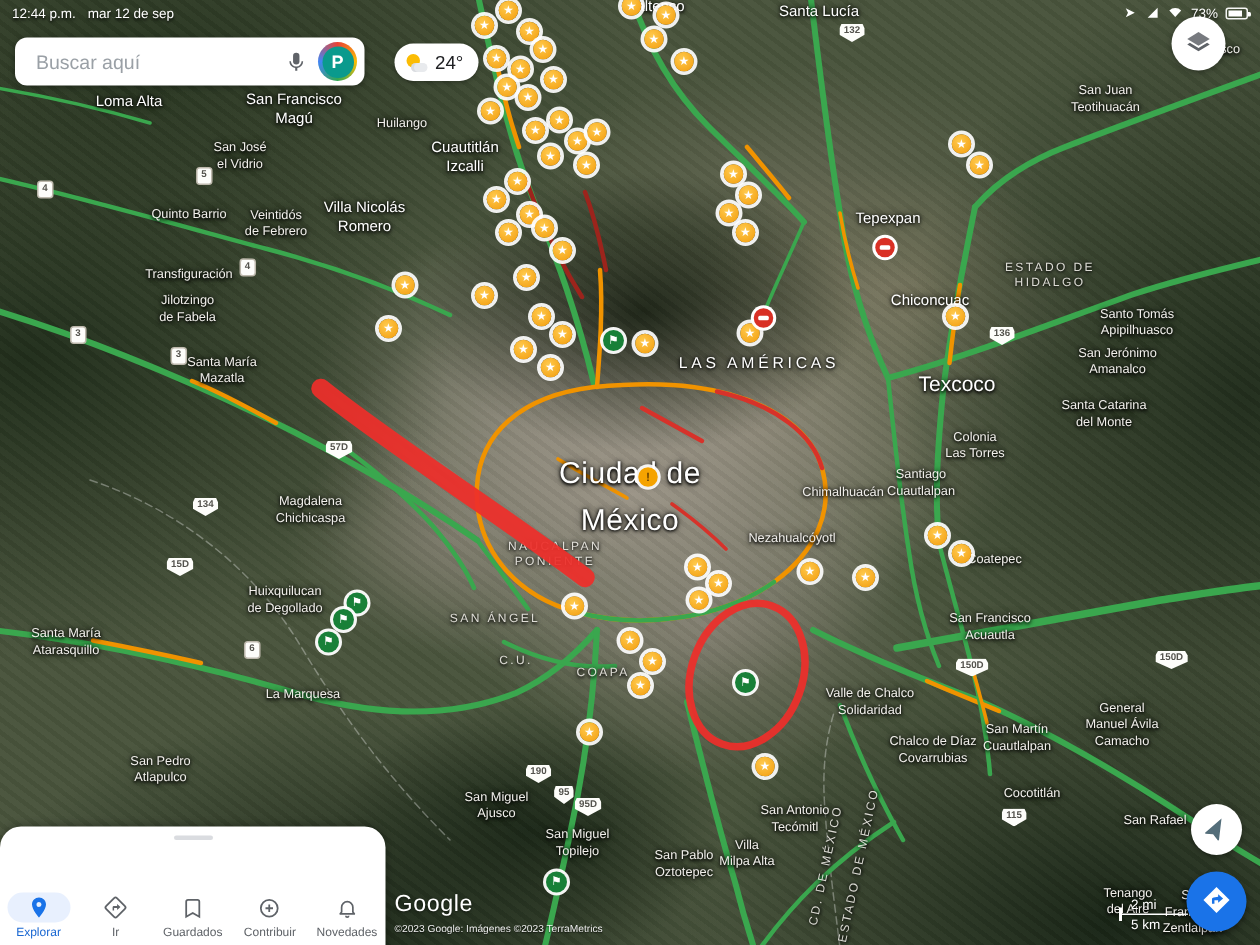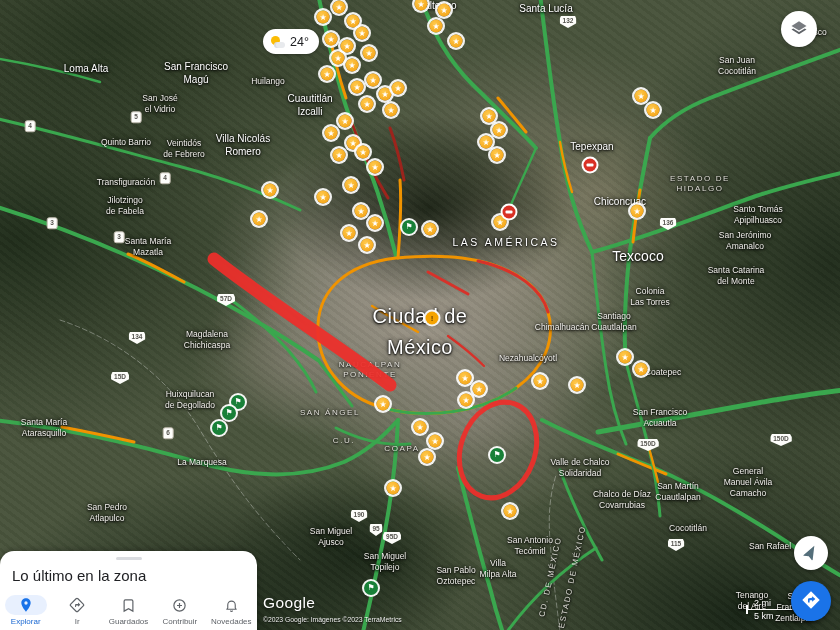--- a/index.html
+++ b/index.html
@@ -238,21 +238,21 @@
 Tecómitl</div>
       <div class="maplabel townS" style="left: 758px; top: 215px; transform: translate(-50%, -50%);">Santo Tomás
 Apipilhuasco</div>
       <div class="maplabel townS" style="left: 745px; top: 241px; transform: translate(-50%, -50%);">San Jerónimo
 Amanalco</div>
       <div class="maplabel townS" style="left: 736px; top: 276px; transform: translate(-50%, -50%);">Santa Catarina
 del Monte</div>
       <div class="maplabel state" style="left: 700px; top: 184px; transform: translate(-50%, -50%);">ESTADO DE
 HIDALGO</div>
       <div class="maplabel townS" style="left: 737px; top: 66px; transform: translate(-50%, -50%);">San Juan
-Cocotitlán</div>
+Teotihuacán</div>
       <div class="maplabel townS" style="left: 808px; top: 33px; transform: translate(-50%, -50%);">Axapusco</div>
       <div class="maplabel state" style="left: 551px; top: 577px; transform: translate(-50%, -50%) rotate(-78deg);">CD. DE MÉXICO</div>
       <div class="maplabel state" style="left: 573px; top: 577px; transform: translate(-50%, -50%) rotate(-78deg);">ESTADO DE MÉXICO</div>
       <div class="shield-sq" style="left: 136px; top: 117px;">5</div>
       <div class="shield-sq" style="left: 30px; top: 126px;">4</div>
       <div class="shield-sq" style="left: 165px; top: 178px;">4</div>
       <div class="shield-sq" style="left: 52px; top: 223px;">3</div>
       <div class="shield-sq" style="left: 119px; top: 237px;">3</div>
       <div class="shield-sq" style="left: 168px; top: 433px;">6</div>
       <div class="shield-badge" style="left: 568px; top: 22px;">132</div>
@@ -334,21 +334,52 @@
       <div class="mk closure" style="left: 590px; top: 165px;"></div>
       <div class="mk warn" style="left: 432px; top: 318px;">!</div>
     </div>
 
   <svg class="layer" width="840" height="630" viewBox="0 0 840 630" style="z-index:5">
     <path d="M214,259 C260,296 330,340 390,385" stroke="var(--ann)" stroke-width="13" fill="none" stroke-linecap="round" opacity=".93"></path>
     <path d="M418,408 L373,400 L401,366 Z" fill="var(--ann)" opacity=".93"></path>
     <ellipse cx="498" cy="450" rx="37" ry="49" transform="rotate(20 498 450)" stroke="var(--ann)" stroke-width="5" opacity=".93"></ellipse>
   </svg>
 
-
+  <div id="statusbar">
+    <div class="st-left">
+      <span>12:44 p.m.</span>
+      <span>mar 12 de sep</span>
+    </div>
+    <div class="st-right">
+      <span><svg width="9" height="9" viewBox="0 0 24 24" fill="#fff">
+            <path d="M4 4 20 12 4 20 8 12z"></path>
+          </svg></span>
+      <span><svg width="10" height="10" viewBox="0 0 24 24" fill="#fff">
+            <path d="M21 21H5L21 5z"></path>
+          </svg></span>
+      <span><svg width="11" height="10" viewBox="0 0 24 24" fill="#fff">
+            <path d="M12 20 2.5 9.5a13.5 13.5 0 0 1 19 0z"></path>
+          </svg></span>
+      <span>73%</span>
+      <span class="batt"></span>
+    </div>
+  </div>
+
+  <div id="searchbar">
+    <div class="ph">Buscar aquí</div>
+    <button class="iconbtn">
+      <svg width="17" height="17" viewBox="0 0 24 24" fill="#5f6368">
+          <path d="M12 14a3 3 0 0 0 3-3V6a3 3 0 0 0-6 0v5a3 3 0 0 0 3 3z"></path>
+          <path d="M17 11a5 5 0 0 1-10 0H5.5a6.5 6.5 0 0 0 5.5 6.4V20h2v-2.6a6.5 6.5 0 0 0 5.5-6.4z"></path>
+        </svg>
+    </button>
+    <div id="avatar">
+      <div class="inner">P</div>
+    </div>
+  </div>
 
   <div id="weather">
     <span class="sun"></span>
     <span>24°</span>
   </div>
 
   <button id="layersbtn">
     <span>
       <svg width="20" height="20" viewBox="0 0 24 24" fill="#5f6368">
           <path d="m12 4 9 5.5-9 5.5-9-5.5z" opacity=".85"></path>
@@ -376,21 +407,20 @@
     <span>
       <svg width="22" height="22" viewBox="0 0 24 24">
           <path d="M12 2.5 21.5 12 12 21.5 2.5 12z" fill="#fff"></path>
           <path d="M13.2 9.6V7.8l3.6 3.1-3.6 3.1v-1.8h-2.7v2.6H8.7v-3.3c0-.7.6-1.3 1.3-1.3z" fill="#1a73e8"></path>
         </svg>
     </span>
   </button>
 
   <div id="panel">
     <div id="handle"></div>
-    <div id="paneltitle">Lo último en la zona</div>
     <div id="nav">
         <div class="navitem active">
           <div class="ic">
             <svg width="16" height="16" viewBox="0 0 24 24">
               <path d="M12 2C8.1 2 5 5.1 5 9c0 5.2 7 13 7 13s7-7.8 7-13c0-3.9-3.1-7-7-7zm0 9.5A2.5 2.5 0 1 1 12 6.5a2.5 2.5 0 0 1 0 5z" fill="currentColor"></path>
             </svg>
           </div>
           <div class="lbl">Explorar</div>
         </div>
         <div class="navitem">

